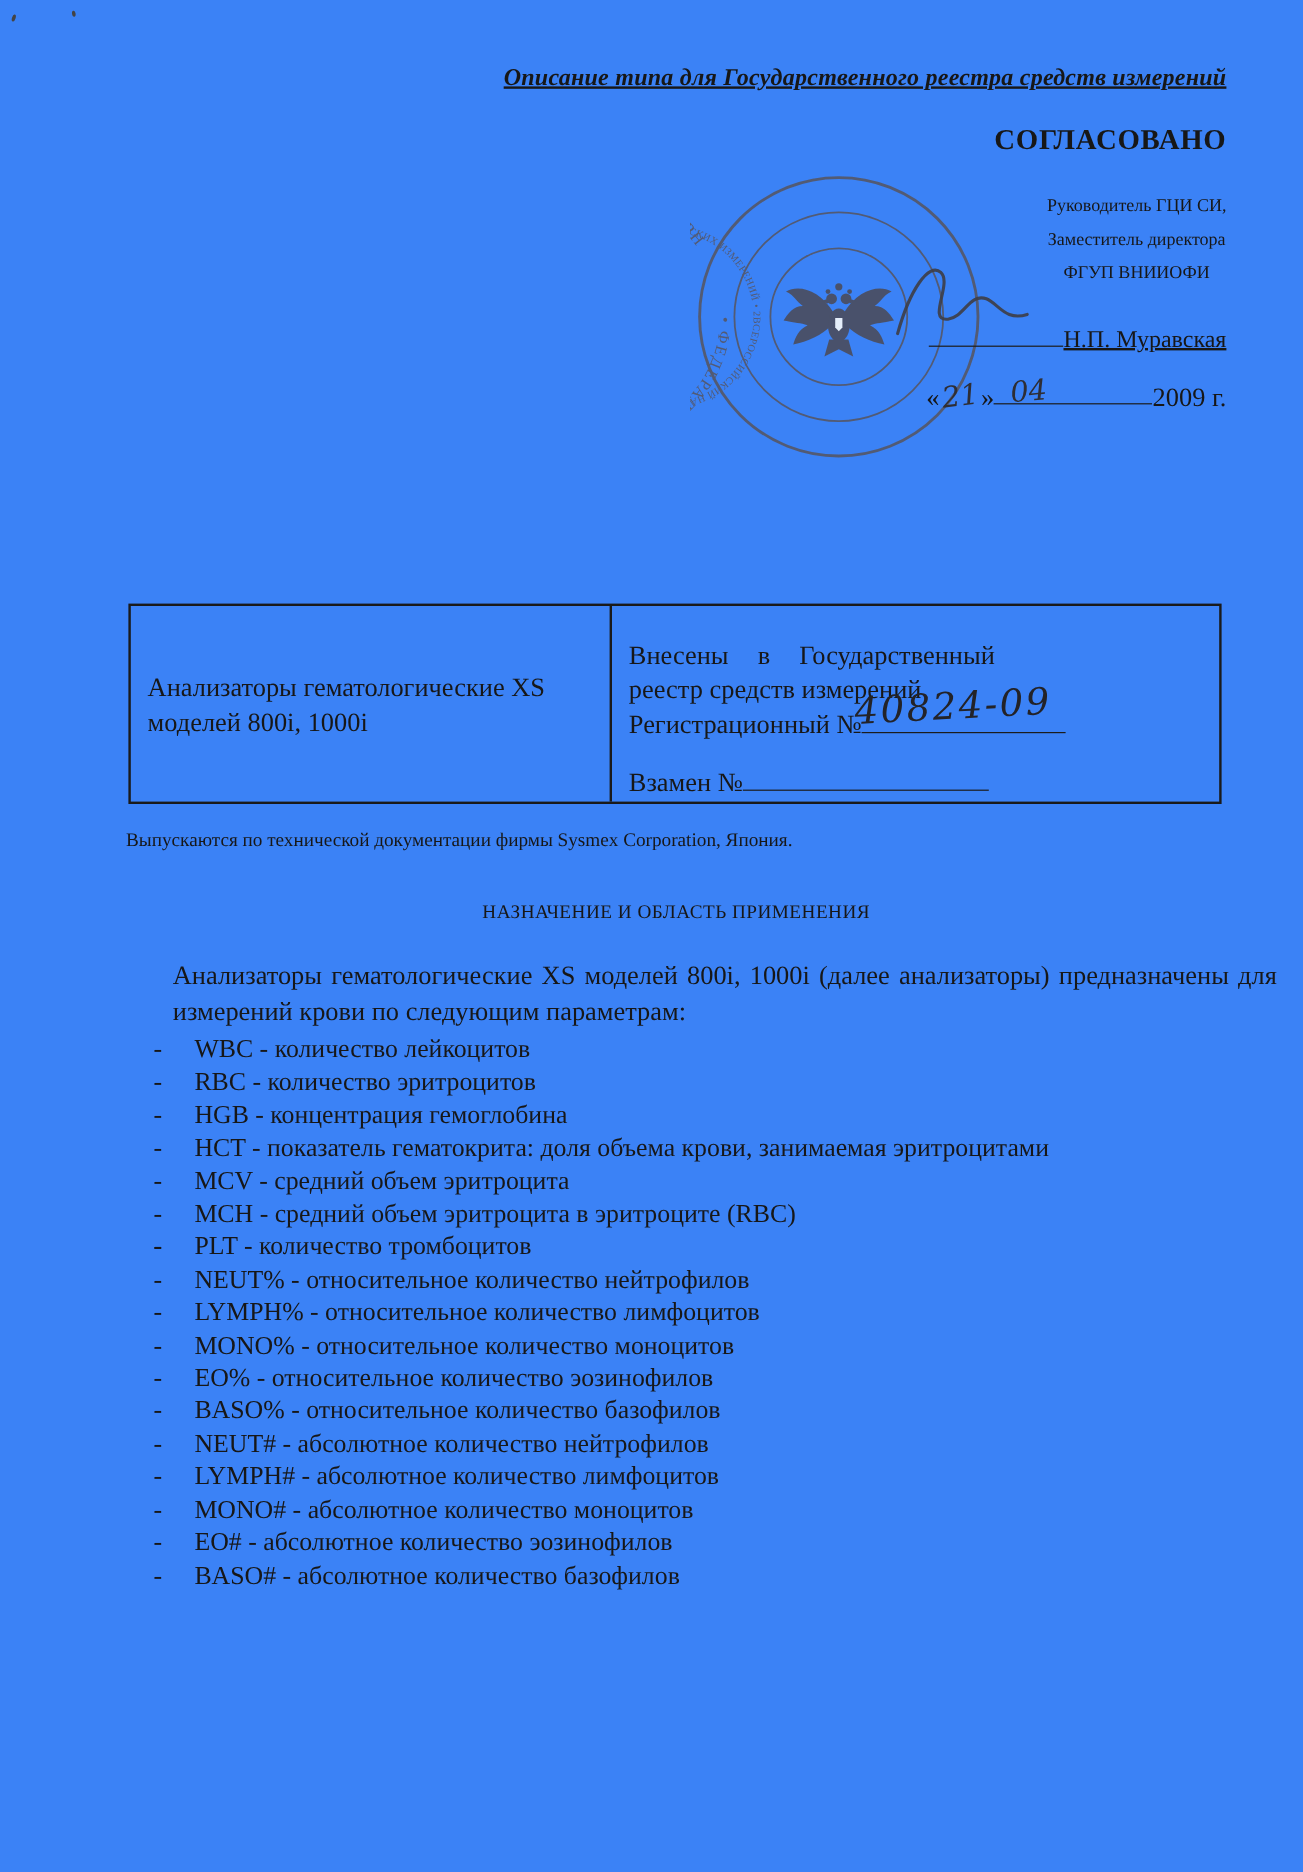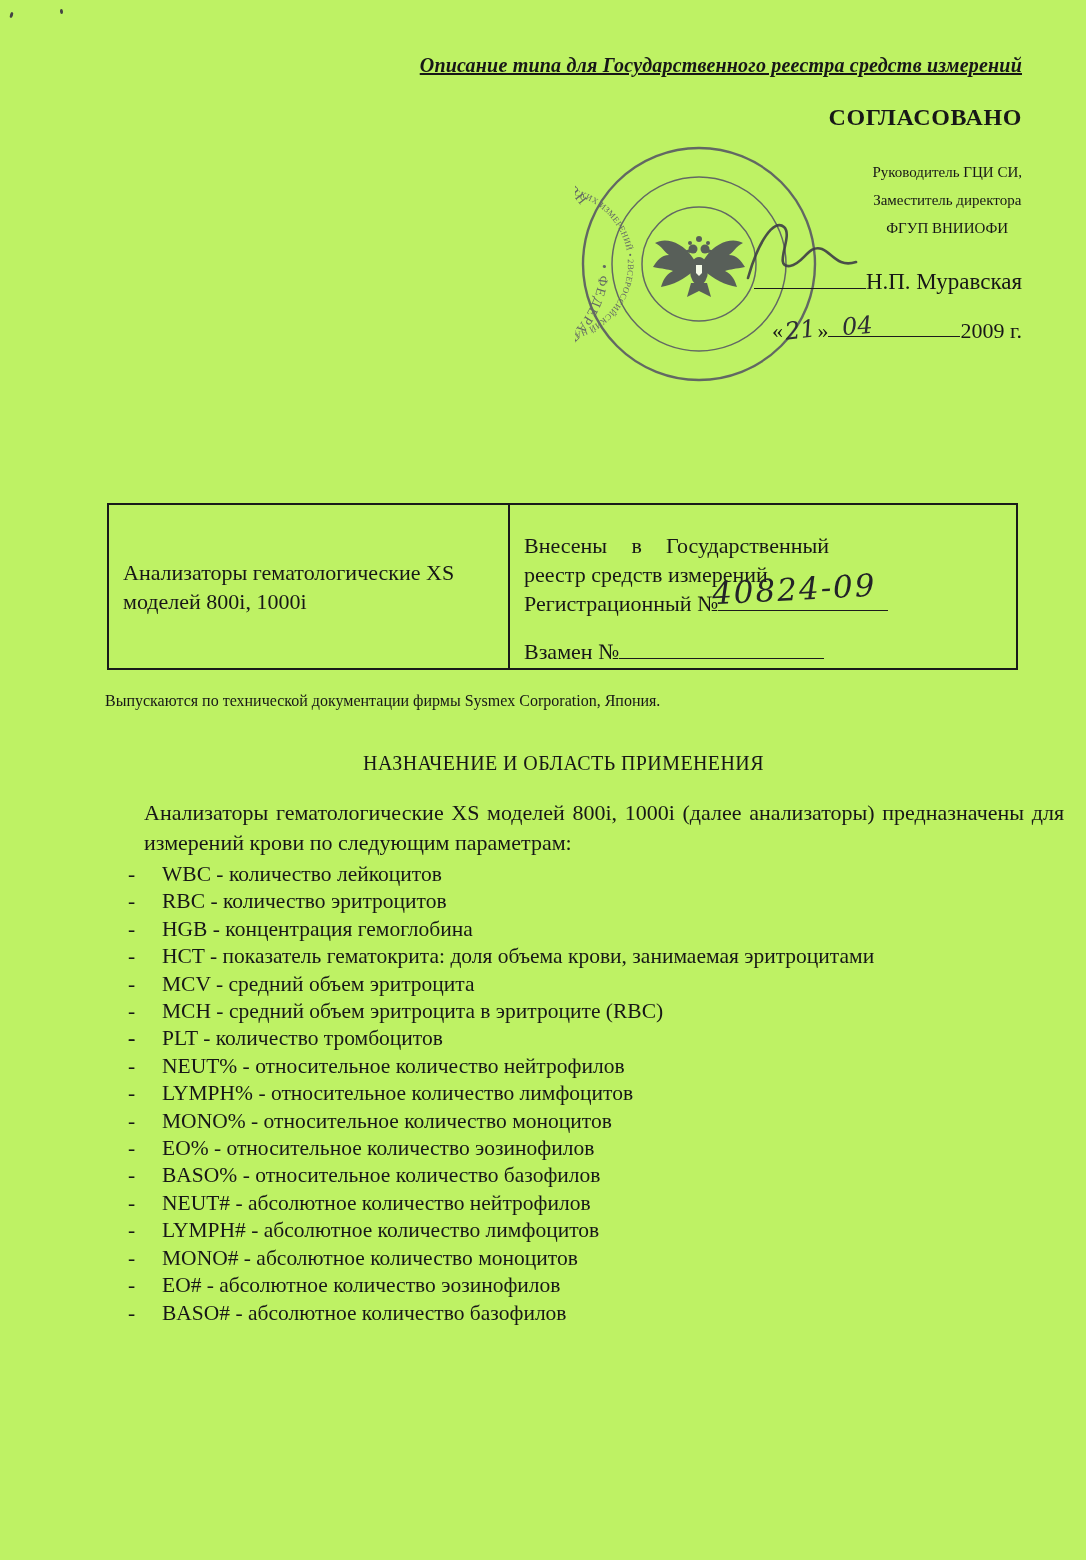--- a/index.html
+++ b/index.html
@@ -1,37 +1,37 @@
 <!DOCTYPE html>
 <html><head>
 <meta charset="utf-8">
 <style>
   html,body{margin:0;padding:0;background:#e8e8e8;}
   .page{
     position:relative;width:1086px;height:1560px;margin:0 auto;
-    background:#bef264;color:#171717;
+    background:#3b82f6;color:#171717;
     font-family:"Liberation Serif","DejaVu Serif",serif;
     overflow:hidden;
   }
   .artifact{position:absolute;background:#444;border-radius:50%;}
   .a1{left:10px;top:12px;width:3px;height:6px;transform:rotate(18deg);}
   .a2{left:60px;top:9px;width:3px;height:5px;transform:rotate(-8deg);}
 
   .header-line{
     position:absolute;top:54px;right:64px;
     font-size:20px;font-weight:bold;font-style:italic;
     text-decoration:underline;letter-spacing:0.2px;
   }
   .agreed{position:absolute;top:104px;right:64px;font-size:24px;letter-spacing:0.6px;font-weight:bold;}
   .approver{position:absolute;top:158px;right:64px;text-align:center;font-size:15px;line-height:28px;}
 
   .stamp{position:absolute;left:575px;top:140px;width:248px;height:248px;opacity:0.88;}
   .signature{position:absolute;left:738px;top:212px;width:130px;height:95px;opacity:0.9;}
 
-  .sign-line{position:absolute;top:268px;right:64px;font-size:23px;}
+  .sign-line{position:absolute;top:268px;right:64px;font-size:20px;text-decoration:underline;}
   .date-line{position:absolute;top:316px;right:64px;font-size:22px;}
 
   .blank{display:inline-block;border-bottom:1.6px solid #1c1c1c;height:20px;vertical-align:baseline;}
   .w110{width:112px;}
   .w130{width:132px;}
   .w170{width:170px;}
   .w205{width:205px;}
 
   .hand{font-family:"DejaVu Serif",serif;font-style:italic;color:#2e2e35;display:inline-block;}
   .hand.day{transform:rotate(-7deg);font-size:24px;margin:0 2px;}
@@ -47,21 +47,21 @@
     border:2.5px solid #1a1a1a;box-sizing:border-box;display:flex;
   }
   .cell{box-sizing:border-box;font-size:22px;line-height:29px;}
   .cell.left{width:399px;display:flex;align-items:center;padding:6px 14px;}
   .cell.right{flex:1;border-left:2.5px solid #1a1a1a;padding:26px 16px 10px 14px;position:relative;}
   .rt-text{width:305px;text-align:justify;}
   .rt-reg{position:relative;margin-top:0;}
   .rt-replace{margin-top:19px;}
 
   .issued{position:absolute;left:105px;top:692px;font-size:16px;}
-  .section-title{position:absolute;left:105px;top:752px;width:917px;text-align:center;font-size:20px;letter-spacing:0.4px;}
+  .section-title{position:absolute;left:105px;top:752px;width:917px;text-align:center;font-size:16px;letter-spacing:0.4px;}
   .intro{position:absolute;left:105px;top:798px;width:920px;font-size:22px;line-height:29.5px;text-align:justify;margin-left:39px;}
 
   .params{position:absolute;left:105px;top:861px;width:932px;margin:0;padding:0;list-style:none;font-size:21.5px;line-height:27.4px;}
   .params li{position:relative;padding-left:57px;}
   .dash{position:absolute;left:23px;}
 </style>
 </head>
 <body>
 
 <div class="page">

